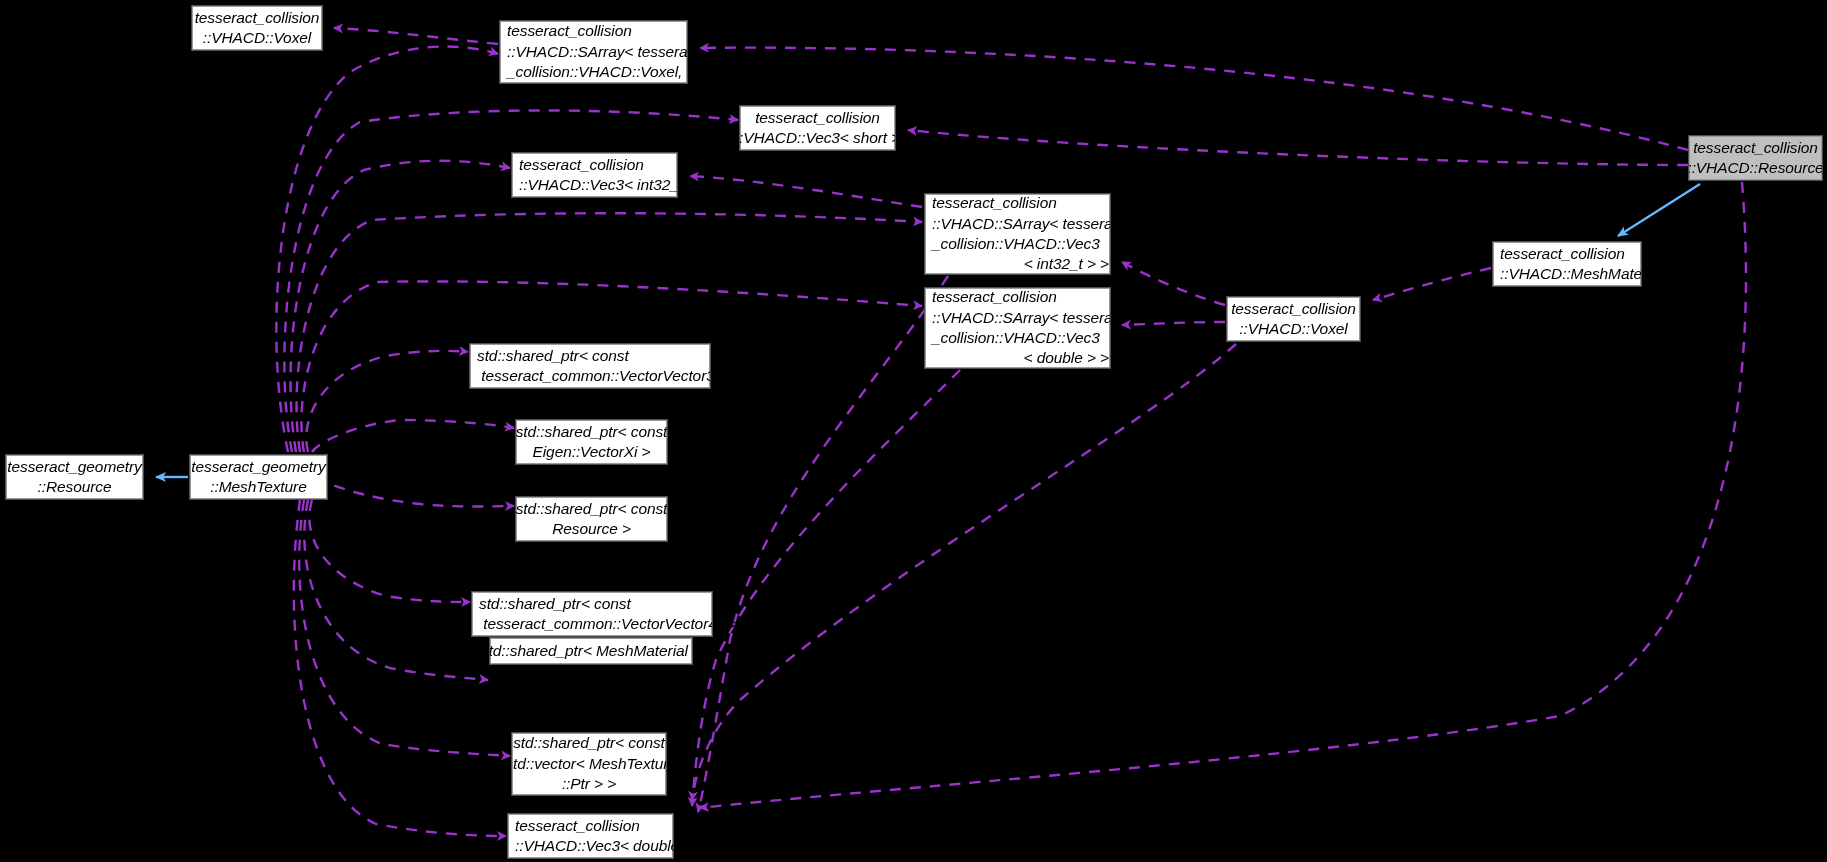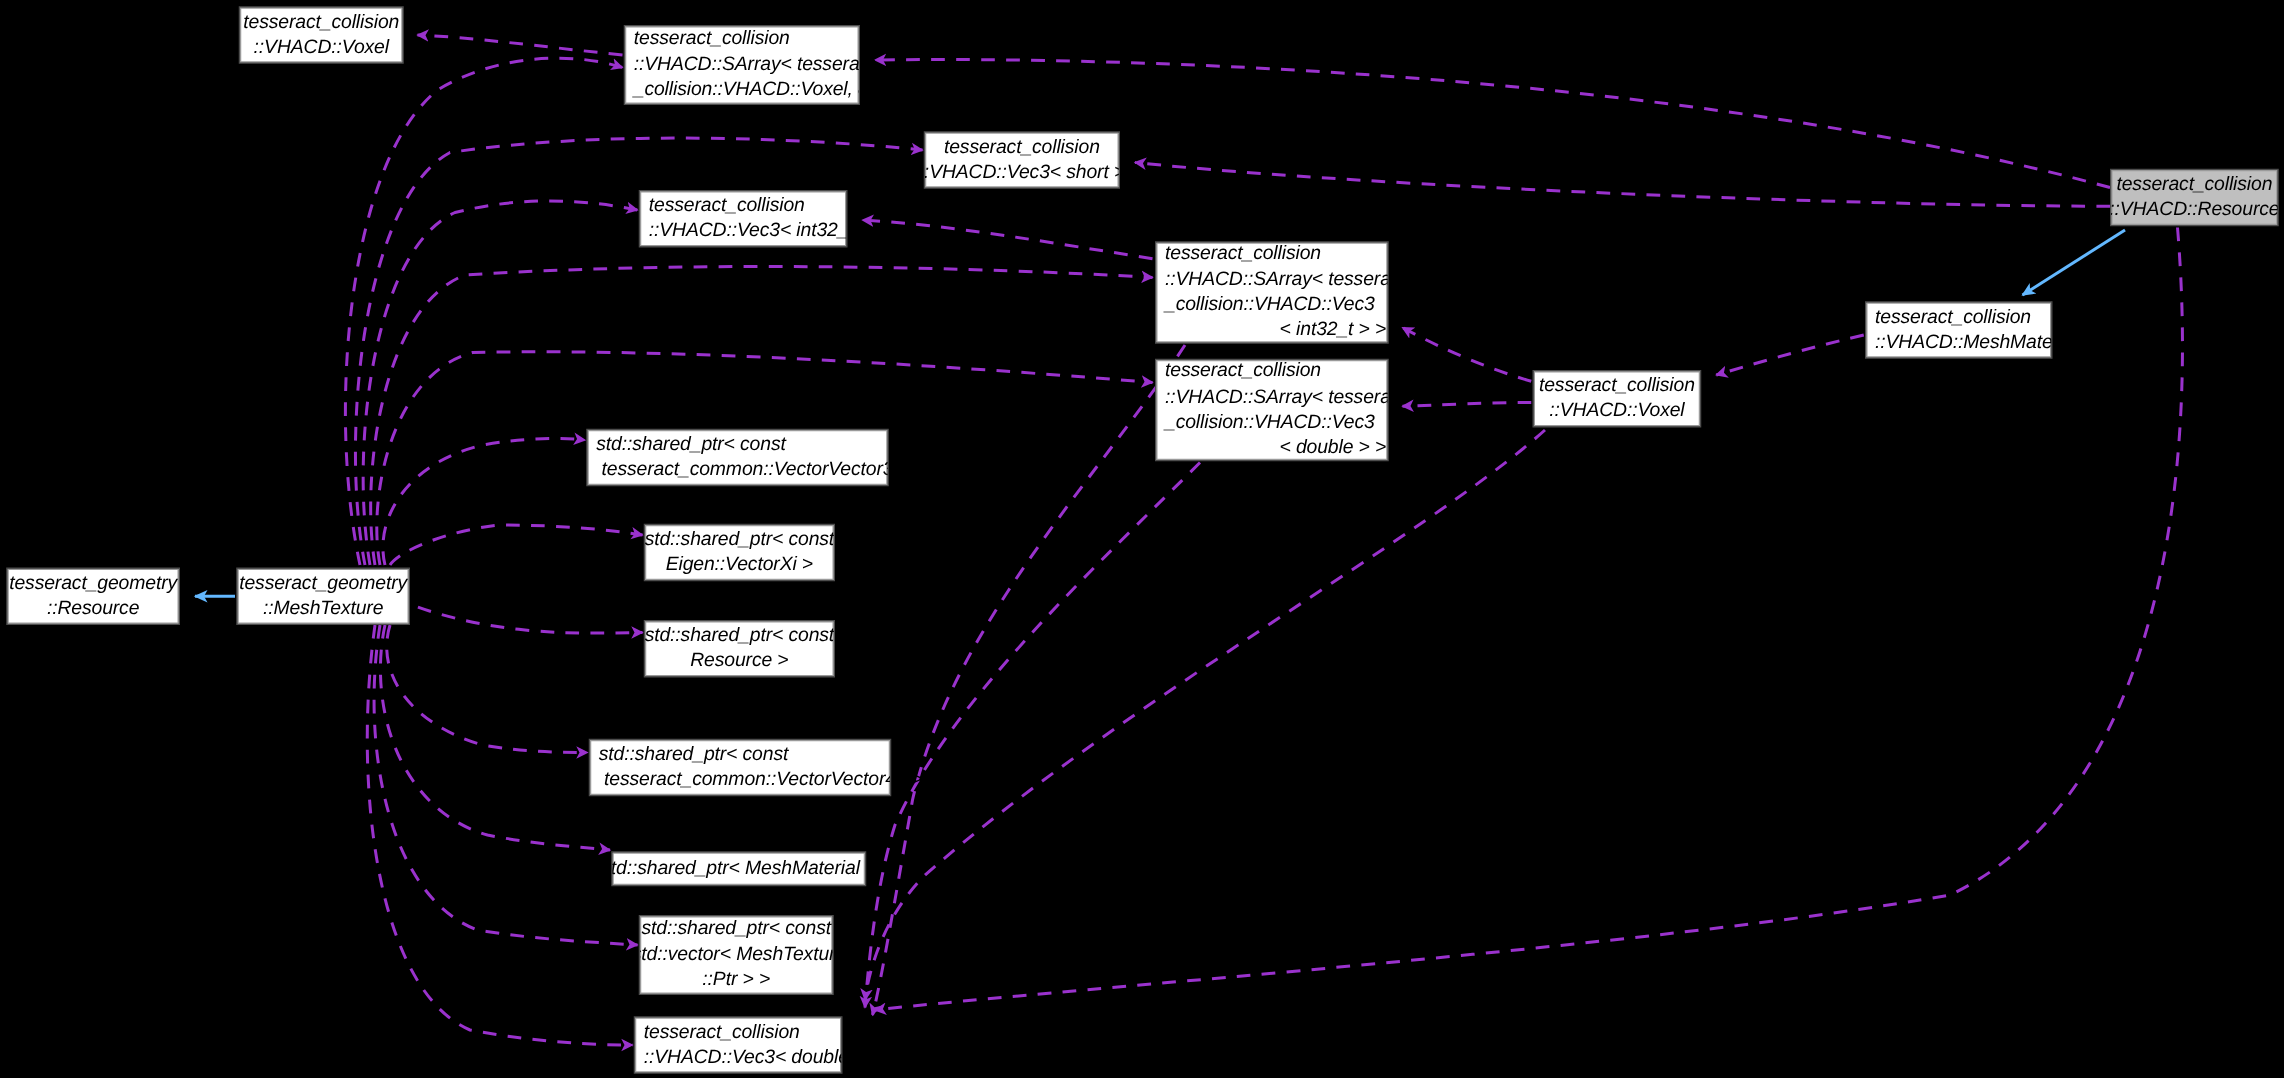--- a/index.html
+++ b/index.html
@@ -192,21 +192,21 @@
   <div class="node" style="left:516px; top:497px; width:151px; height:44px;">
     <span class="line">std::shared_ptr&lt; const</span>
     <span class="line">Resource &gt;</span>
   </div>
 
   <div class="node lal" style="left:472px; top:592px; width:240px; height:44px;">
     <span class="line">std::shared_ptr&lt; const</span>
     <span class="line"> tesseract_common::VectorVector4d &gt;</span>
   </div>
 
-  <div class="node" style="left:490px; top:682px; width:202px; height:26px;">
+  <div class="node" style="left:490px; top:638px; width:202px; height:26px;">
     <span class="line">std::shared_ptr&lt; MeshMaterial &gt;</span>
   </div>
 
   <div class="node" style="left:512px; top:733px; width:154px; height:62px;">
     <span class="line">std::shared_ptr&lt; const</span>
     <span class="line"> std::vector&lt; MeshTexture</span>
     <span class="line">::Ptr &gt; &gt;</span>
   </div>
 
   <div class="node lal" style="left:508px; top:814px; width:165px; height:44px;">

